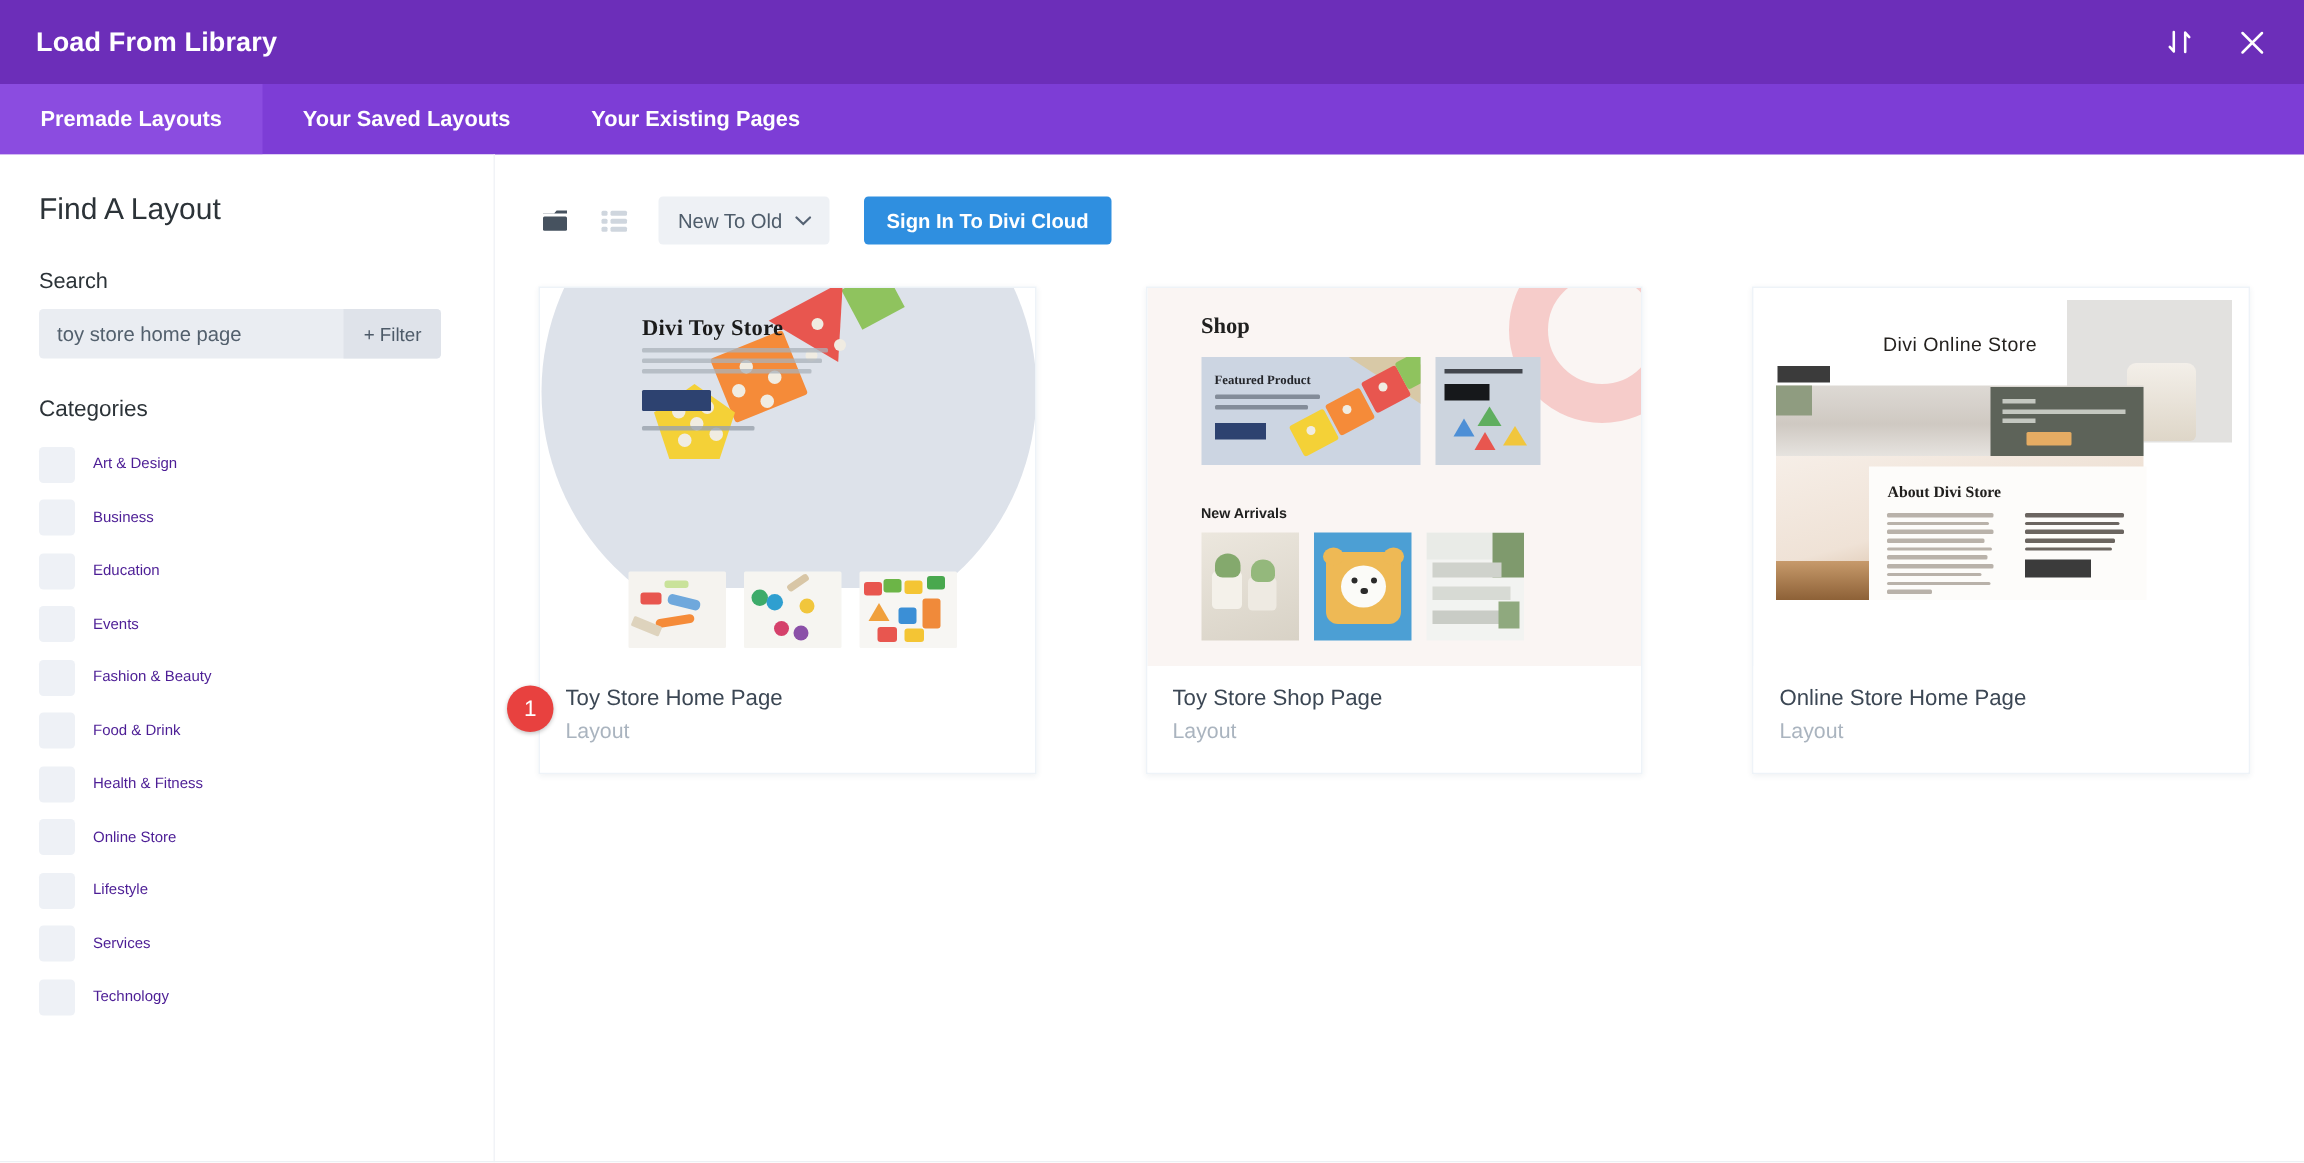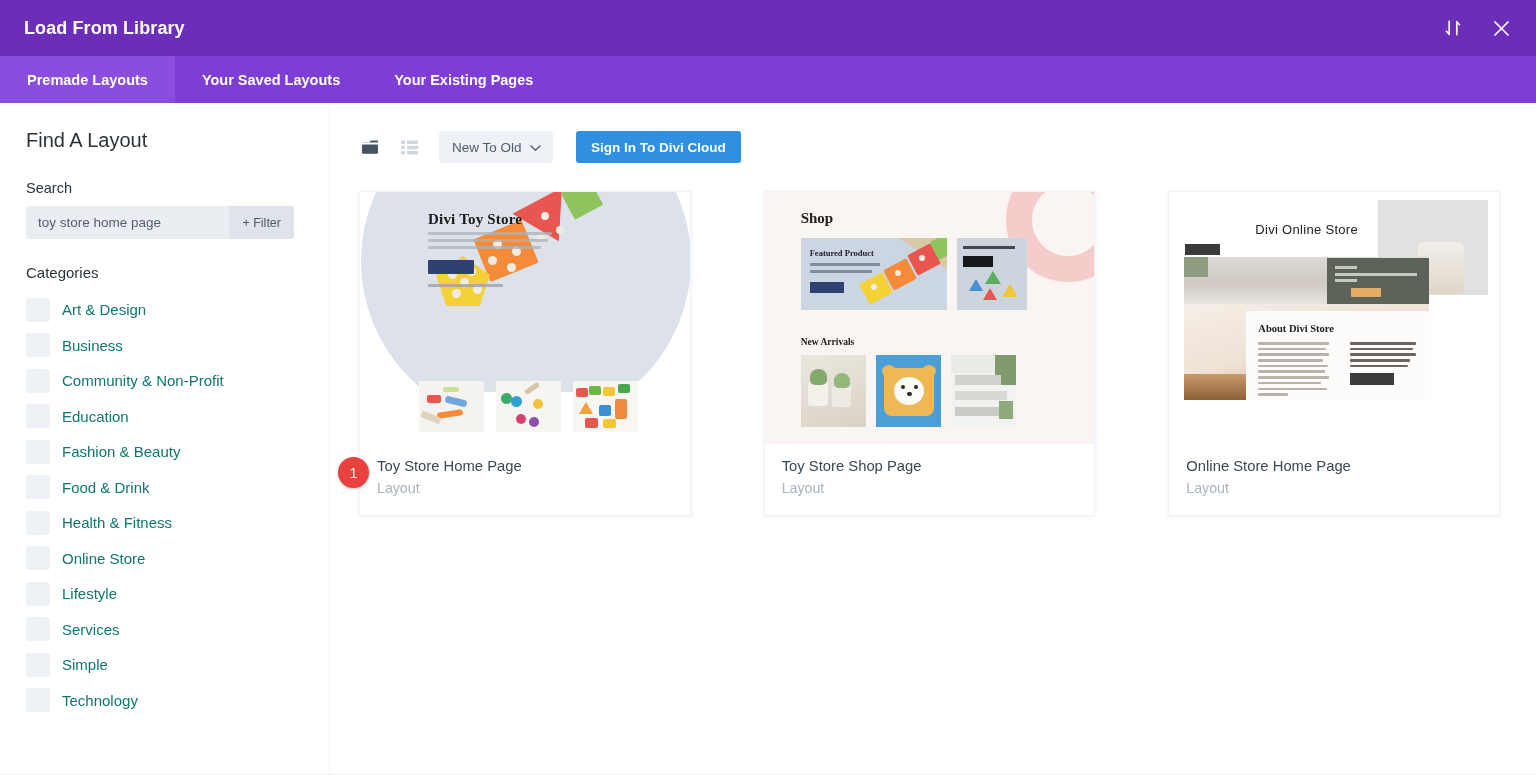--- a/index.html
+++ b/index.html
@@ -64,21 +64,21 @@
   }
   .cat-title { font-size: 15px; color: #2c3338; margin-bottom: 11px; }
   .cat-list { list-style: none; }
   .cat-item {
     display: flex; align-items: center; height: 35.5px; cursor: pointer;
   }
   .cat-box {
     width: 24px; height: 24px; background: #eef1f6; border-radius: 3px;
     flex: 0 0 24px; margin-right: 12px;
   }
-  .cat-label { font-size: 15px; color: #0f766e; }
+  .cat-label { font-size: 10px; color: #4c1d95; }
 
   
   .main { flex: 1; padding: 26px 36px 0 29px; position: relative; overflow: hidden; }
   .main-head {
     display: flex; align-items: center; justify-content: space-between;
     margin-bottom: 26px; height: 36px;
   }
   .packs-count { font-size: 20px; color: #2c3338; font-weight: bold; }
   .packs-total { font-size: 15px; color: #b3bdc7; font-weight: normal; margin-left: 4px; }
   .head-tools { display: flex; align-items: center; gap: 0; }
@@ -158,21 +158,21 @@
     position:absolute; right:-36px; top:-34px; width:124px; height:124px;
     border-radius:50%; border:26px solid #f6ccca;
   }
   .t2-h {
     position:absolute; left:36px; top:18px; font-family:"Liberation Serif", serif;
     font-size:15px; font-weight:bold; color:#20201f;
   }
   .t2-feat { position:absolute; left:36px; top:46px; width:146px; height:72px; background:#ccd5e2; overflow:hidden; }
   .t2-feat-h { position:absolute; left:9px; top:10px; font-family:"Liberation Serif", serif; font-size:8.5px; font-weight:bold; color:#23252a; }
   .t2-promo { position:absolute; left:192px; top:46px; width:70px; height:72px; background:#ccd4de; overflow:hidden; }
-  .t2-na { position:absolute; left:36px; top:145px; font-family:Liberation Serif, serif; font-size:9.5px; font-weight:bold; color:#20201f; }
+  .t2-na { position:absolute; left:36px; top:145px; font-family:Liberation Sans, sans-serif; font-size:9.5px; font-weight:bold; color:#20201f; }
   .t2-prods { position:absolute; left:36px; top:163px; display:flex; gap:10px; }
   .t2-prod { width:65px; height:72px; overflow:hidden; position:relative; }
 
   
   .t3 { background:#ffffff; }
   .t3-h { position:absolute; left:66px; top:30px; font-family:Liberation Sans, sans-serif; font-size:13px; color:#24211e; letter-spacing:.3px;margin-left:20px; }
   .t3-btn { position:absolute; left:16px; top:52px; width:35px; height:11px; background:#3b3b3b; }
   .t3-grey { position:absolute; right:11px; top:8px; width:110px; height:95px; background:#e2e1df; }
   .t3-jar { position:absolute; right:35px; top:50px; width:46px; height:52px; background:linear-gradient(180deg,#f3efe9 0%,#ded6c8 100%); border-radius:6px 6px 4px 4px; }
   .t3-marble { position:absolute; left:15px; top:65px; width:245px; height:47px; background:linear-gradient(180deg,#ddd9d4 0%,#cfc9c2 55%,#e6e3df 100%); }
@@ -235,28 +235,28 @@
         <li class="cat-item">
           <span class="cat-box"></span>
           <span class="cat-label">Art &amp; Design</span>
         </li>
         <li class="cat-item">
           <span class="cat-box"></span>
           <span class="cat-label">Business</span>
         </li>
         <li class="cat-item">
           <span class="cat-box"></span>
-          <span class="cat-label">Community &amp; Non-Profit</span>
-        </li>
-        <li class="cat-item">
-          <span class="cat-box"></span>
           <span class="cat-label">Education</span>
         </li>
         <li class="cat-item">
           <span class="cat-box"></span>
+          <span class="cat-label">Events</span>
+        </li>
+        <li class="cat-item">
+          <span class="cat-box"></span>
           <span class="cat-label">Fashion &amp; Beauty</span>
         </li>
         <li class="cat-item">
           <span class="cat-box"></span>
           <span class="cat-label">Food &amp; Drink</span>
         </li>
         <li class="cat-item">
           <span class="cat-box"></span>
           <span class="cat-label">Health &amp; Fitness</span>
         </li>
@@ -264,24 +264,20 @@
           <span class="cat-box"></span>
           <span class="cat-label">Online Store</span>
         </li>
         <li class="cat-item">
           <span class="cat-box"></span>
           <span class="cat-label">Lifestyle</span>
         </li>
         <li class="cat-item">
           <span class="cat-box"></span>
           <span class="cat-label">Services</span>
-        </li>
-        <li class="cat-item">
-          <span class="cat-box"></span>
-          <span class="cat-label">Simple</span>
         </li>
         <li class="cat-item">
           <span class="cat-box"></span>
           <span class="cat-label">Technology</span>
         </li>
       </ul>
     </div>
 
     <div class="main">
 

